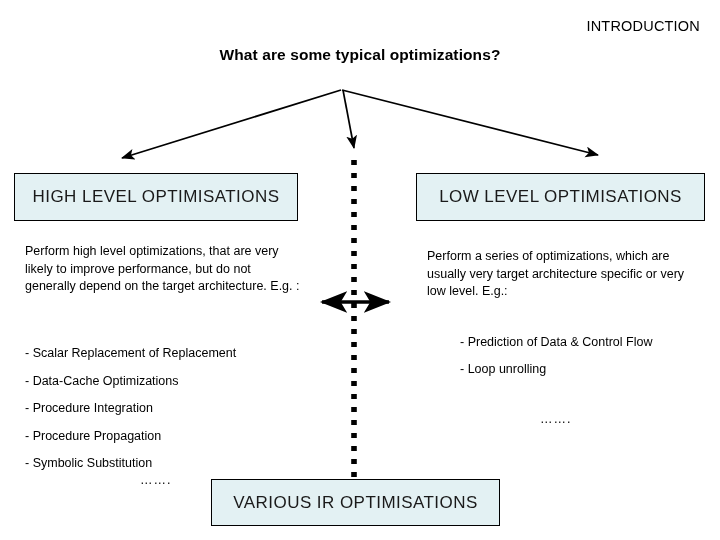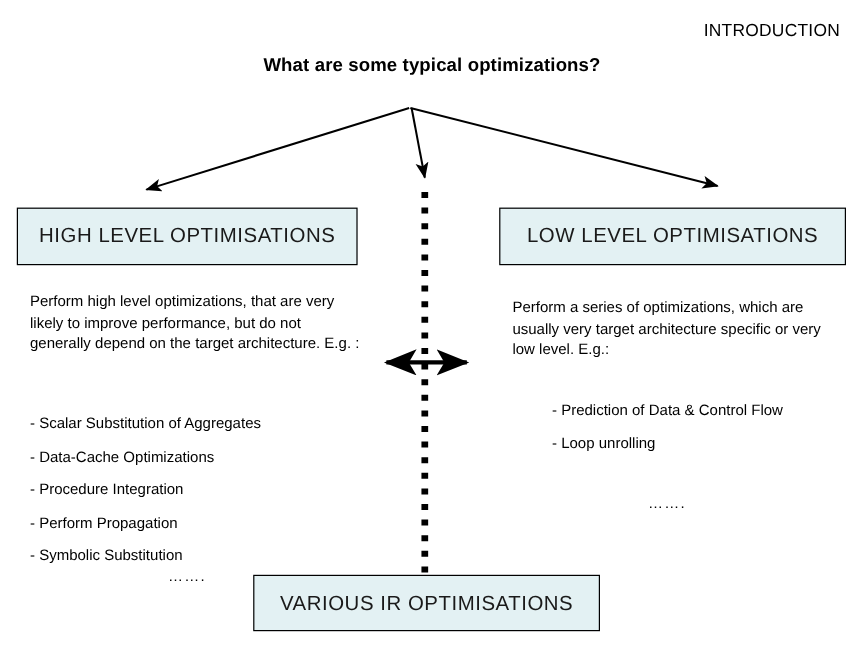--- a/index.html
+++ b/index.html
@@ -150,24 +150,24 @@
     <span class="box-label">LOW LEVEL OPTIMISATIONS</span>
   </div>
 
   <div class="box" id="box-ir">
     <span class="box-label">VARIOUS IR OPTIMISATIONS</span>
   </div>
 
   <div class="para" id="para-left">Perform high level optimizations, that are very likely to improve performance, but do not generally depend on the target architecture. E.g. :</div>
 
   <div class="bullets" id="bullets-left">
-    <div class="bullet-item">- Scalar Substitution of Aggregates</div>
+    <div class="bullet-item">- Scalar Replacement of Replacement</div>
     <div class="bullet-item">- Data-Cache Optimizations</div>
     <div class="bullet-item">- Procedure Integration</div>
-    <div class="bullet-item">- Perform Propagation</div>
+    <div class="bullet-item">- Procedure Propagation</div>
     <div class="bullet-item">- Symbolic Substitution</div>
   </div>
 
   <div class="ellipsis-dots" id="ellipsis-left">…….</div>
 
   <div class="para" id="para-right">Perform a series of optimizations, which are usually very target architecture specific or very low level. E.g.:</div>
 
   <div class="bullets" id="bullets-right">
     <div class="bullet-item">- Prediction of Data &amp; Control Flow</div>
     <div class="bullet-item">- Loop unrolling</div>

